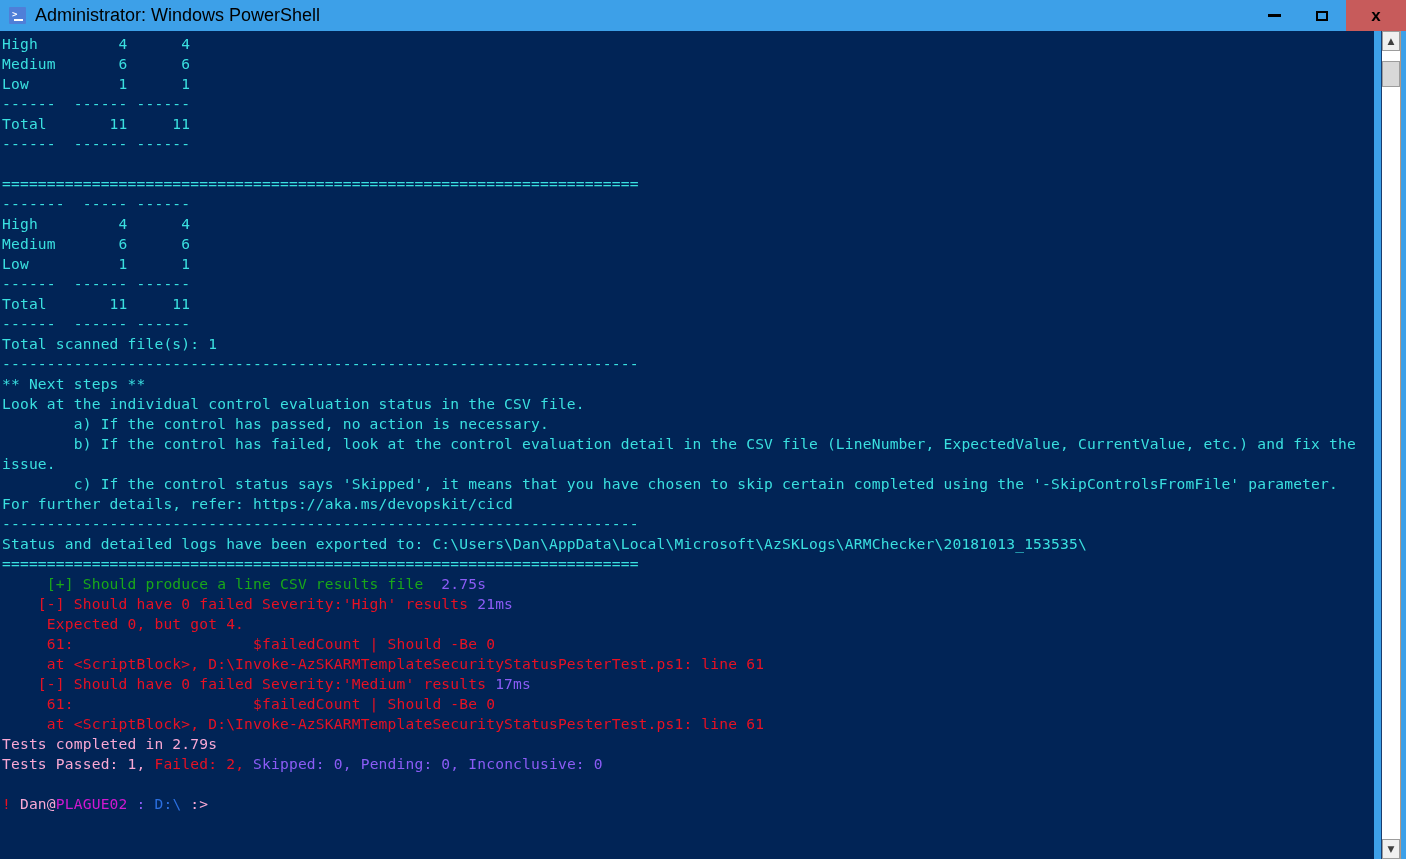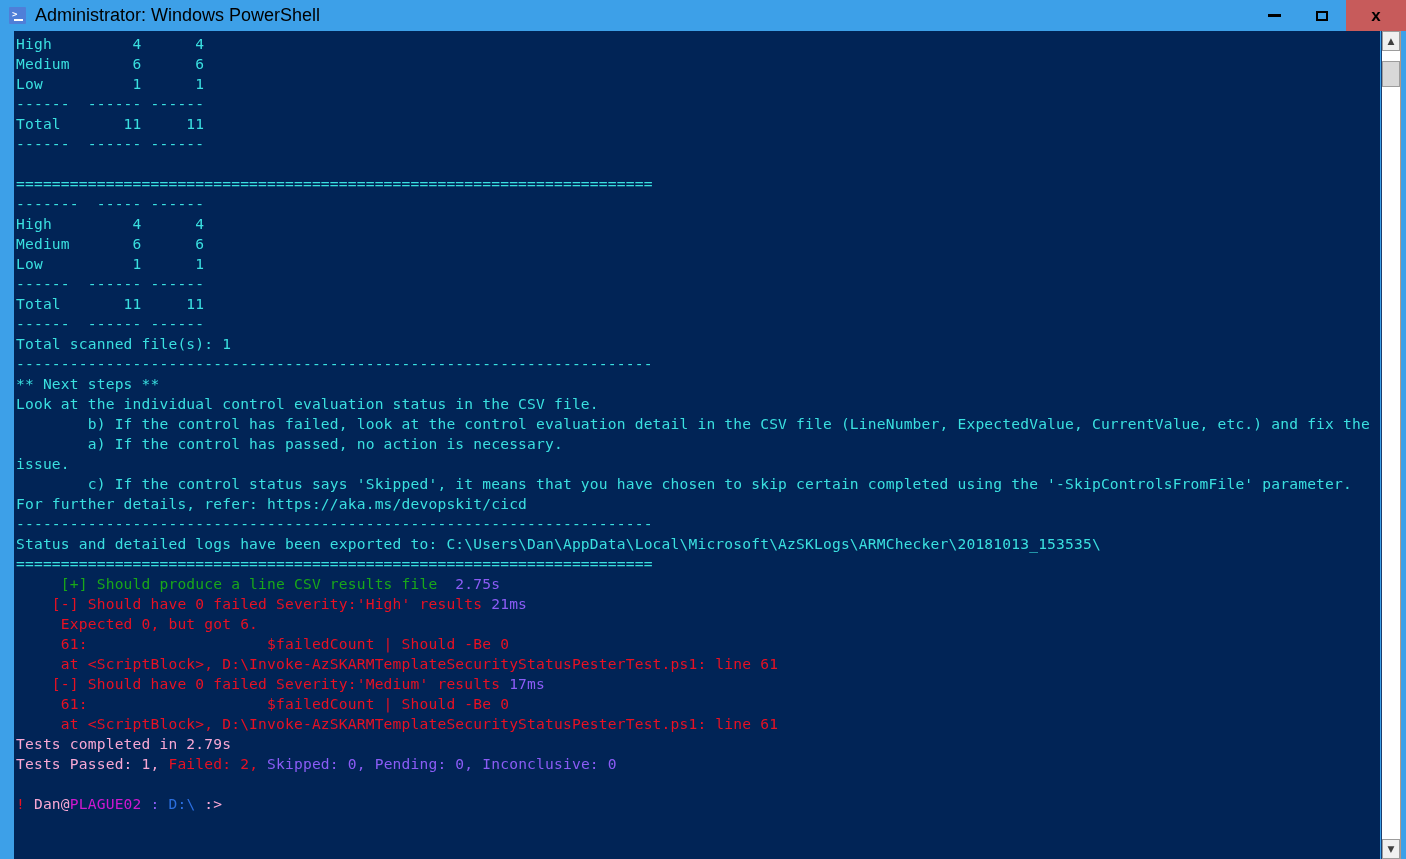--- a/index.html
+++ b/index.html
@@ -105,21 +105,21 @@
   .console-frame {
     position: absolute;
     left: 0;
     top: 31px;
     width: 1406px;
     height: 828px;
     background: #3da0e8;  
   }
   .console {
     position: absolute;
-    left: 14px;
+    left: 0;
     top: 0px;
     width: 1374px;
     height: 828px;
     background: #012456;
     overflow: hidden;
   }
   .lines {
     position: absolute;
     left: 2px;
     top: 3px;
@@ -241,31 +241,31 @@
           <div class="line"><span class="c-cyan">High         4      4</span></div>
           <div class="line"><span class="c-cyan">Medium       6      6</span></div>
           <div class="line"><span class="c-cyan">Low          1      1</span></div>
           <div class="line"><span class="c-cyan">------  ------ ------</span></div>
           <div class="line"><span class="c-cyan">Total       11     11</span></div>
           <div class="line"><span class="c-cyan">------  ------ ------</span></div>
           <div class="line"><span class="c-cyan">Total scanned file(s): 1</span></div>
           <div class="line"><span class="c-cyan">-----------------------------------------------------------------------</span></div>
           <div class="line"><span class="c-cyan">** Next steps **</span></div>
           <div class="line"><span class="c-cyan">Look at the individual control evaluation status in the CSV file.</span></div>
+          <div class="line"><span class="c-cyan">        a) If the control has passed, no action is necessary.</span></div>
           <div class="line"><span class="c-cyan">        b) If the control has failed, look at the control evaluation detail in the CSV file (LineNumber, ExpectedValue, CurrentValue, etc.) and fix the</span></div>
-          <div class="line"><span class="c-cyan">        a) If the control has passed, no action is necessary.</span></div>
           <div class="line"><span class="c-cyan">issue.</span></div>
           <div class="line"><span class="c-cyan">        c) If the control status says 'Skipped', it means that you have chosen to skip certain completed using the '-SkipControlsFromFile' parameter.</span></div>
           <div class="line"><span class="c-cyan">For further details, refer: https://aka.ms/devopskit/cicd</span></div>
           <div class="line"><span class="c-cyan">-----------------------------------------------------------------------</span></div>
           <div class="line"><span class="c-cyan">Status and detailed logs have been exported to: C:\Users\Dan\AppData\Local\Microsoft\AzSKLogs\ARMChecker\20181013_153535\</span></div>
           <div class="line"><span class="c-cyan">=======================================================================</span></div>
           <div class="line"><span class="c-green">     [+] Should produce a line CSV results file </span><span class="c-gray"> 2.75s</span></div>
           <div class="line"><span class="c-red">    [-] Should have 0 failed Severity:'High' results </span><span class="c-gray">21ms</span></div>
-          <div class="line"><span class="c-red">     Expected 0, but got 6.</span></div>
+          <div class="line"><span class="c-red">     Expected 0, but got 4.</span></div>
           <div class="line"><span class="c-red">     61:                    $failedCount | Should -Be 0</span></div>
           <div class="line"><span class="c-red">     at &lt;ScriptBlock&gt;, D:\Invoke-AzSKARMTemplateSecurityStatusPesterTest.ps1: line 61</span></div>
           <div class="line"><span class="c-red">    [-] Should have 0 failed Severity:'Medium' results </span><span class="c-gray">17ms</span></div>
           <div class="line"><span class="c-red">     61:                    $failedCount | Should -Be 0</span></div>
           <div class="line"><span class="c-red">     at &lt;ScriptBlock&gt;, D:\Invoke-AzSKARMTemplateSecurityStatusPesterTest.ps1: line 61</span></div>
           <div class="line"><span class="c-white">Tests completed in 2.79s</span></div>
           <div class="line"><span class="c-white">Tests Passed: 1, </span><span class="c-red">Failed: 2,</span><span class="c-gray"> Skipped: 0, Pending: 0, Inconclusive: 0</span></div>
           <div class="line"><span class="c-cyan"></span></div>
           <div class="line"><span class="c-red">! </span><span class="c-white">Dan@</span><span class="c-magenta">PLAGUE02</span><span class="c-gray"> : </span><span class="c-blue">D:\</span><span class="c-gray"> </span><span class="c-white">:&gt;</span></div>
         </div>

